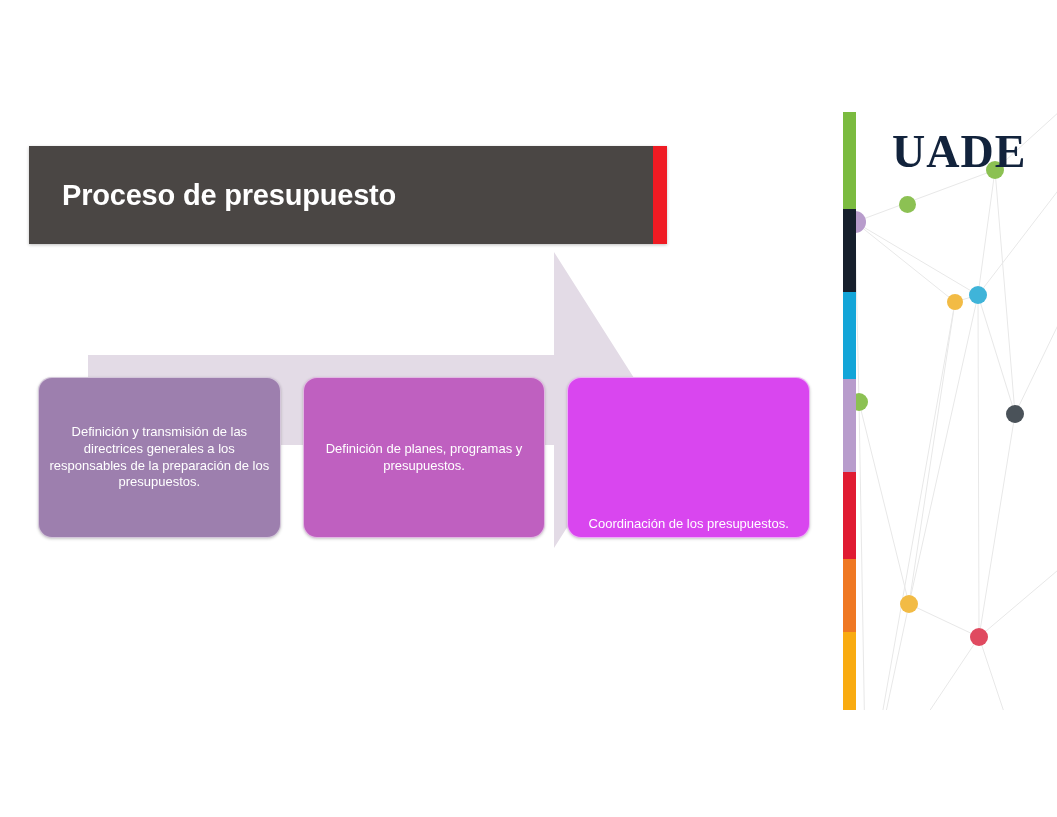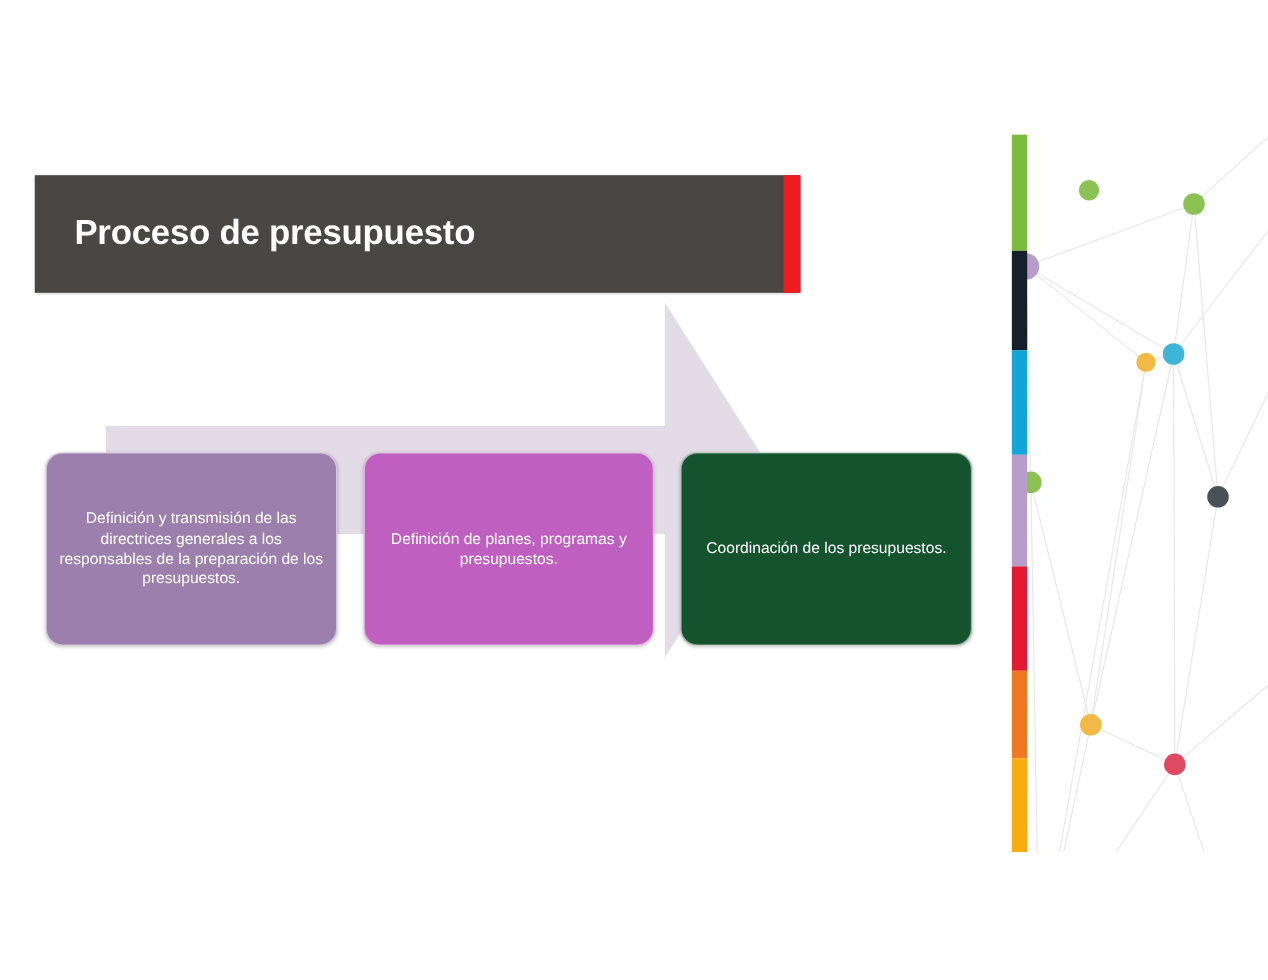--- a/index.html
+++ b/index.html
@@ -141,21 +141,21 @@
     </svg>
   </div>
 
   <div class="boxes">
     <div class="pbox" style="background: rgb(157, 127, 174);">
       <span>Definición y transmisión de las directrices generales a los responsables de la preparación de los presupuestos.</span>
     </div>
     <div class="pbox" style="background: rgb(191, 96, 192);">
       <span>Definición de planes, programas y presupuestos.</span>
     </div>
-    <div class="pbox" style="background: #14532d;">
+    <div class="pbox" style="background: #d946ef; align-items: flex-end;">
       <span>Coordinación de los presupuestos.</span>
     </div>
   </div>
 
   <div class="brand-panel">
 
     <svg class="net-svg" width="214" height="598" viewBox="0 0 214 598" aria-hidden="true">
       <g id="net-lines" stroke="#e8e8e8" stroke-width="1" fill="none">
           <line x1="152" y1="58" x2="12" y2="110"></line>
           <line x1="152" y1="58" x2="135" y2="183"></line>
@@ -201,16 +201,17 @@
         <div style="background: rgb(123, 187, 63); flex: 100 0 0px;"></div>
         <div style="background: rgb(22, 31, 44); flex: 85 0 0px;"></div>
         <div style="background: rgb(19, 165, 216); flex: 90 0 0px;"></div>
         <div style="background: rgb(184, 156, 204); flex: 95 0 0px;"></div>
         <div style="background: rgb(224, 27, 50); flex: 90 0 0px;"></div>
         <div style="background: rgb(239, 120, 35); flex: 75 0 0px;"></div>
         <div style="background: rgb(249, 171, 16); flex: 80 0 0px;"></div>
       </div>
 
     <div class="uade-logo">
+      <span>UADE</span>
     <span style="display: inline-block; width: 17px; height: 17px; border-radius: 50%; margin-left: 7px; vertical-align: baseline; background: rgb(140, 193, 83);"></span></div>
   </div>
 
 </div>
 
 </body></html>

